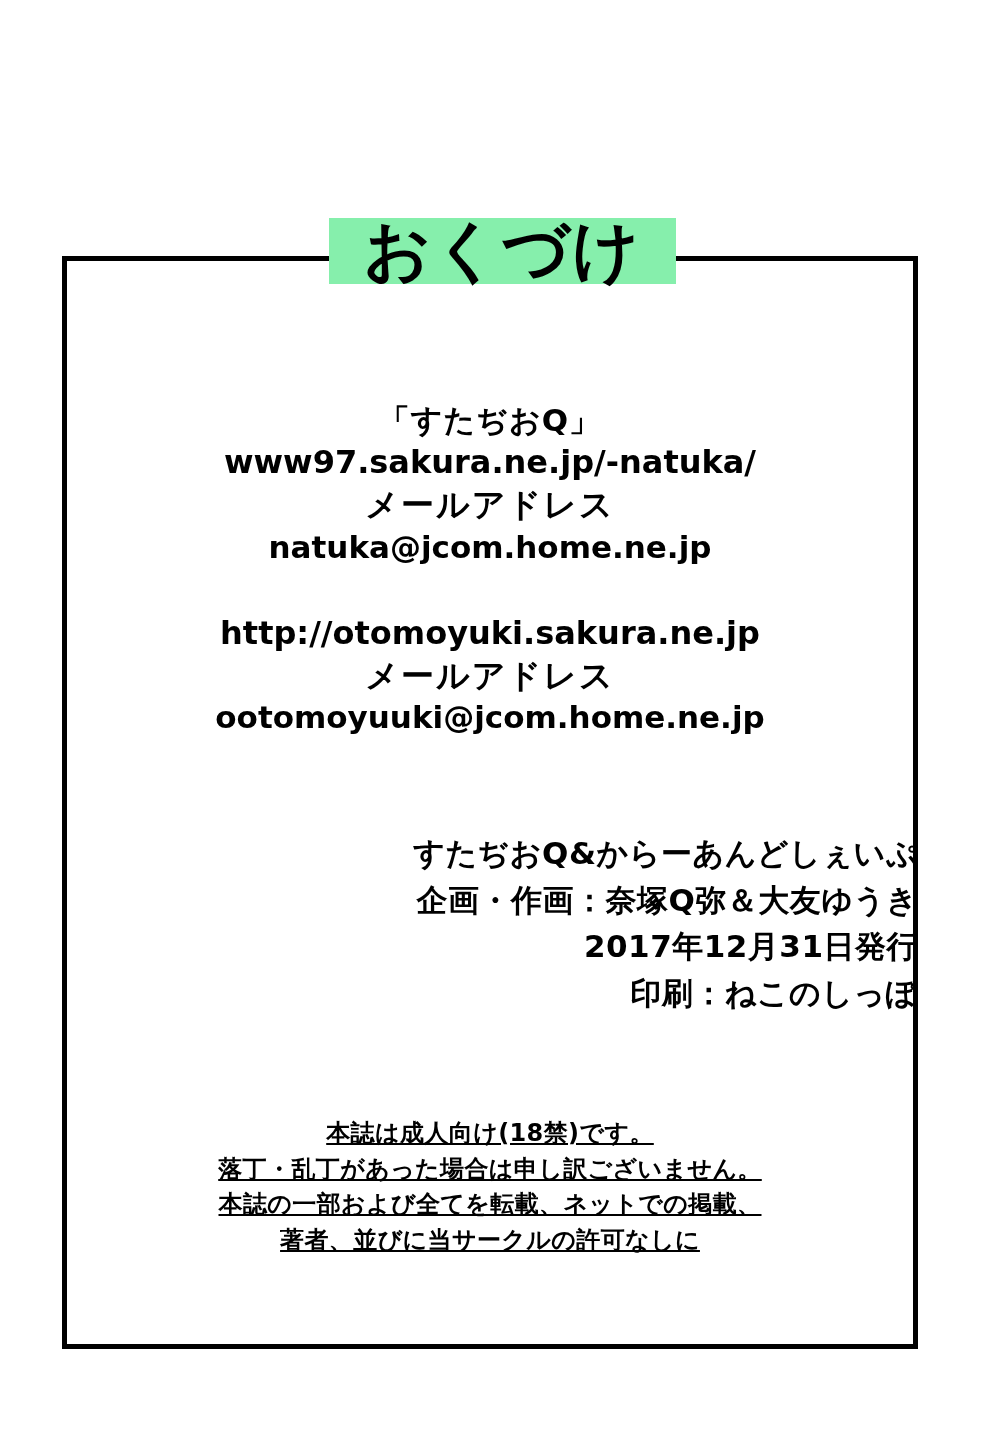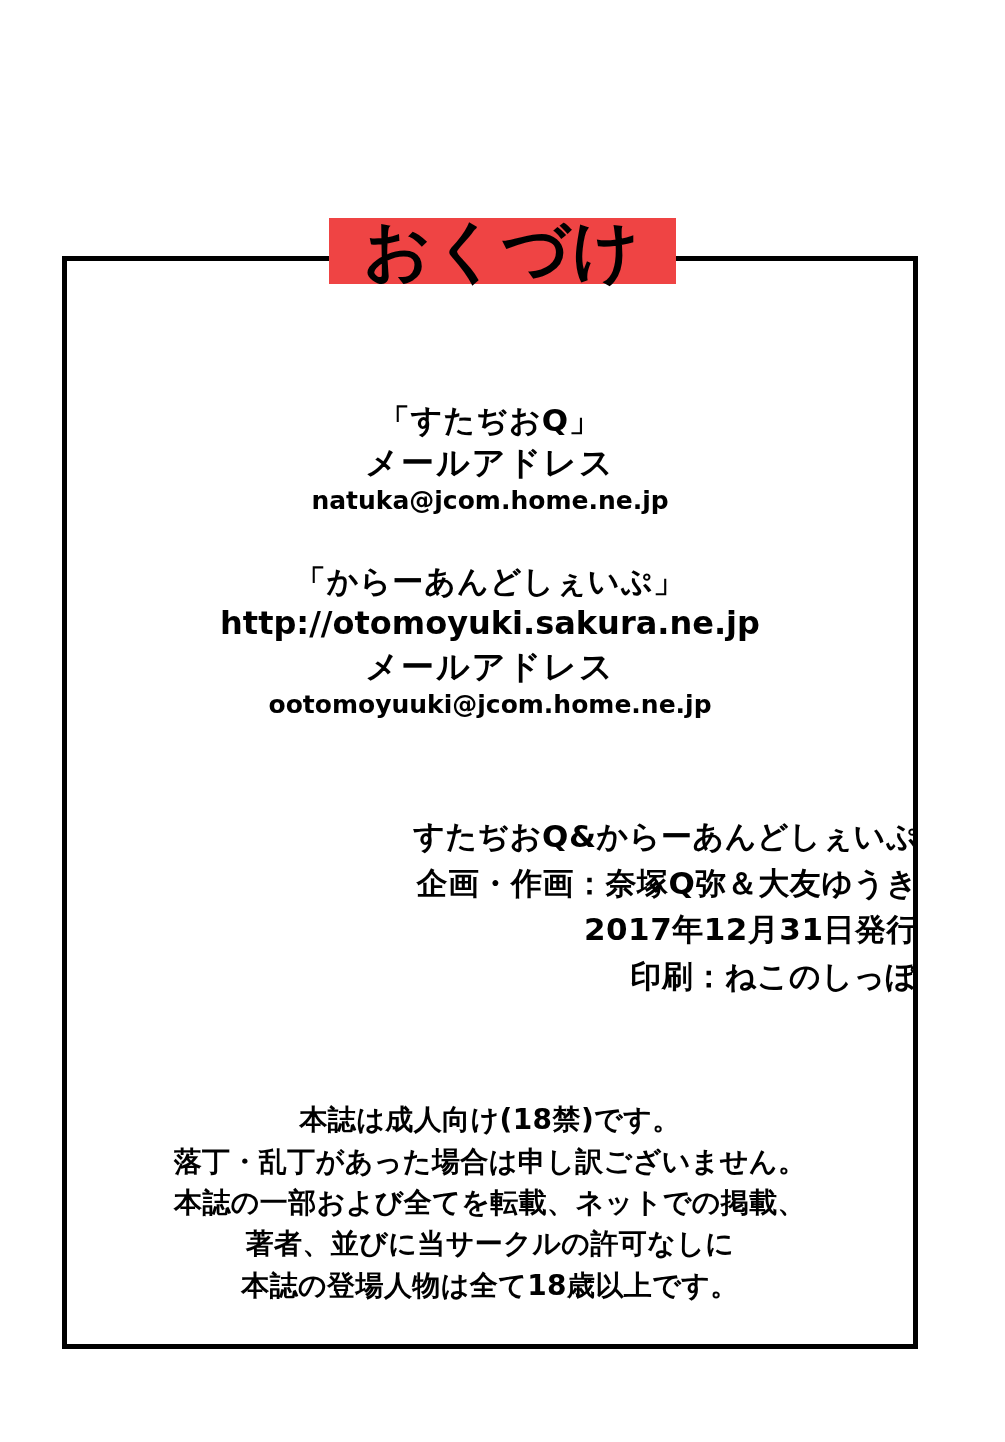--- a/index.html
+++ b/index.html
@@ -33,21 +33,21 @@
     left: 0;
     right: 0;
     top: 196px;
     height: 110px;
     display: flex;
     align-items: center;
     justify-content: center;
     pointer-events: none;
   }
   .title {
-    background: #ef4444;
+    background: #86efac;
     padding: 0 34px;
     font-family: "DejaVu Sans", sans-serif;
     font-weight: bold;
     font-size: 66px;
     line-height: 1;
     letter-spacing: 2px;
     white-space: nowrap;
   }
 
   .content {
@@ -84,76 +84,76 @@
     font-size: 32px;
     letter-spacing: 0px;
   }
   .mail-label {
     font-weight: bold;
     font-size: 33px;
     letter-spacing: 2px;
   }
   .mail {
     font-weight: bold;
-    font-size: 25px;
+    font-size: 31px;
   }
 
   .block-1 { margin-top: 144px; }
   .block-2 { margin-top: 44px; }
   .block-3 { margin-top: 92px; text-align: right; }
 
   .credit {
     font-weight: bold;
     font-size: 31px;
     letter-spacing: 0.5px;
     line-height: 1.5;
   }
 
   .notice {
     margin-top: 100px;
   }
   .notice .line {
     font-weight: bold;
-    font-size: 28px;
+    font-size: 24px;
     line-height: 1.48;
     letter-spacing: 0.4px;
+    text-decoration: underline;
   }
 </style>
 </head>
 <body>
 
 <div class="colophon"></div>
 
 <div class="title-wrap">
   <div class="title">おくづけ</div>
 </div>
 
 <div class="content">
 
   <div class="block block-1">
     <div class="line circle-name">「すたぢおQ」</div>
+    <div class="line url">www97.sakura.ne.jp/-natuka/</div>
     <div class="line mail-label">メールアドレス</div>
     <div class="line mail">natuka@jcom.home.ne.jp</div>
   </div>
 
   <div class="block block-2">
-    <div class="line circle-name">「からーあんどしぇいぷ」</div>
     <div class="line url">http://otomoyuki.sakura.ne.jp</div>
     <div class="line mail-label">メールアドレス</div>
     <div class="line mail">ootomoyuuki@jcom.home.ne.jp</div>
   </div>
 
   <div class="block block-3">
     <div class="line credit">すたぢおQ&amp;からーあんどしぇいぷ</div>
     <div class="line credit">企画・作画：奈塚Q弥＆大友ゆうき</div>
     <div class="line credit">2017年12月31日発行</div>
     <div class="line credit">印刷：ねこのしっぽ</div>
   </div>
 
   <div class="block notice">
     <div class="line">本誌は成人向け(18禁)です。</div>
     <div class="line">落丁・乱丁があった場合は申し訳ございません。</div>
     <div class="line">本誌の一部および全てを転載、ネットでの掲載、</div>
     <div class="line">著者、並びに当サークルの許可なしに</div>
-    <div class="line">本誌の登場人物は全て18歳以上です。</div>
   </div>
 
 </div>
 
 </body></html>

